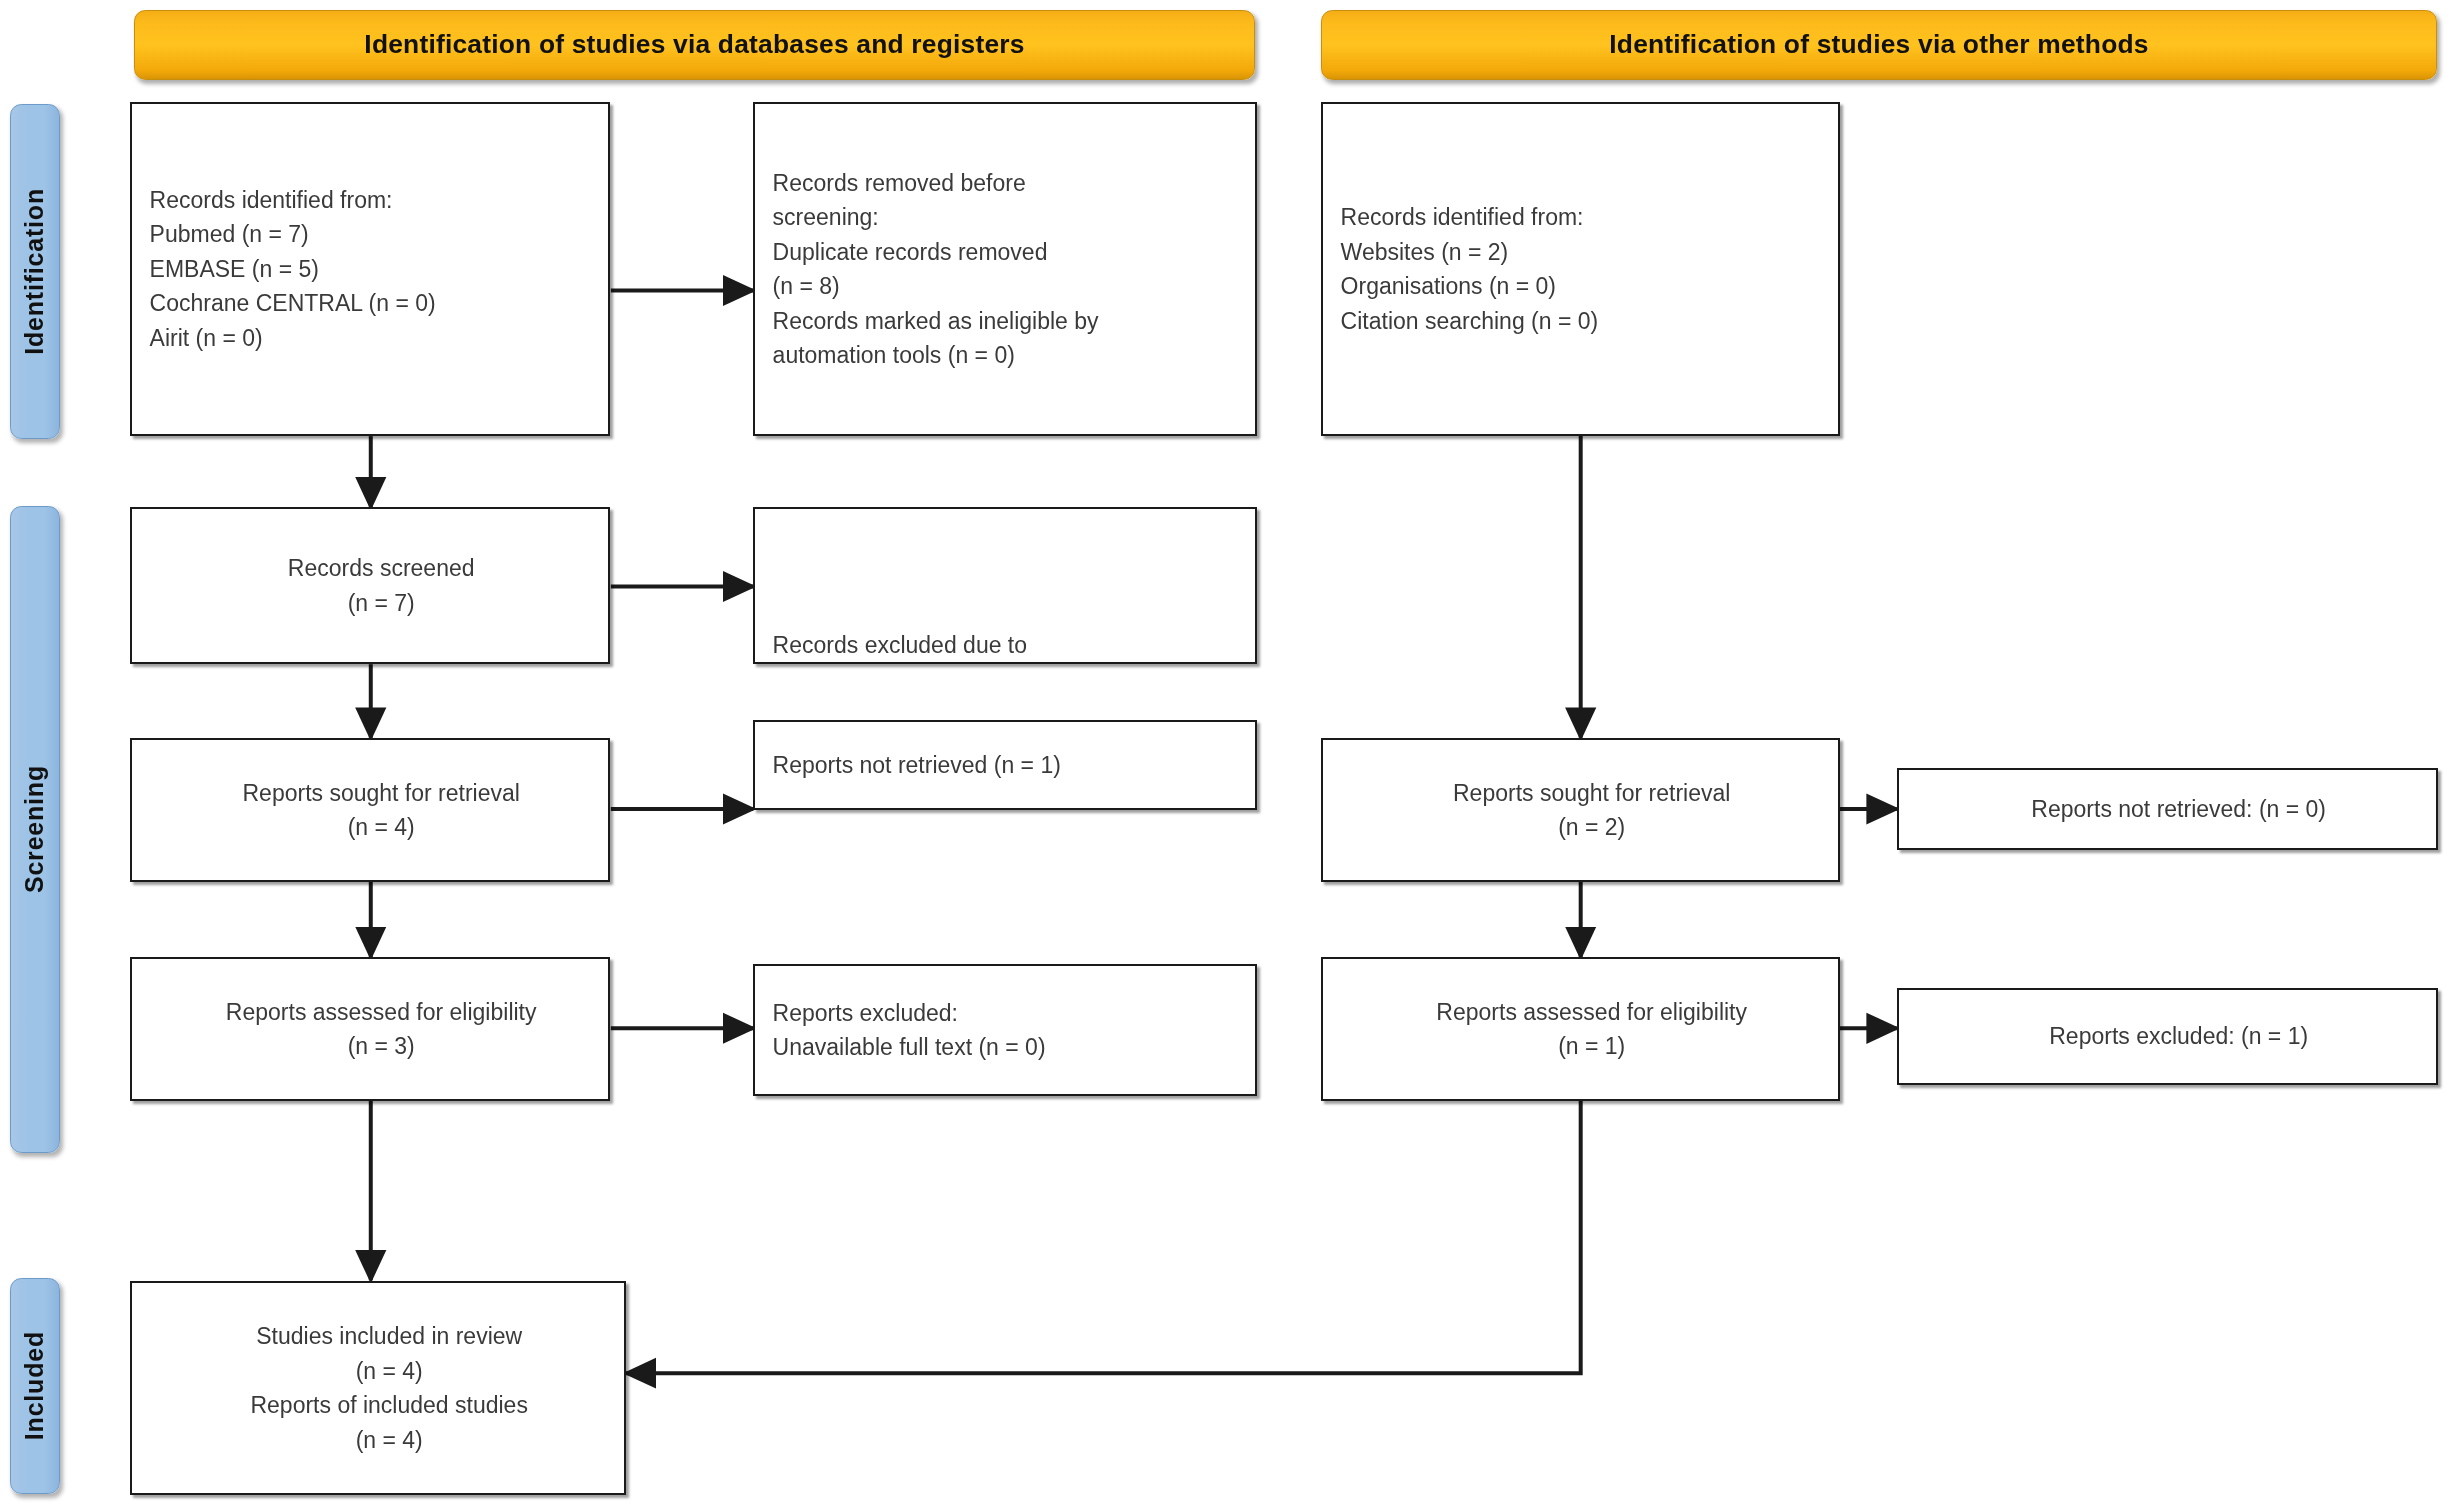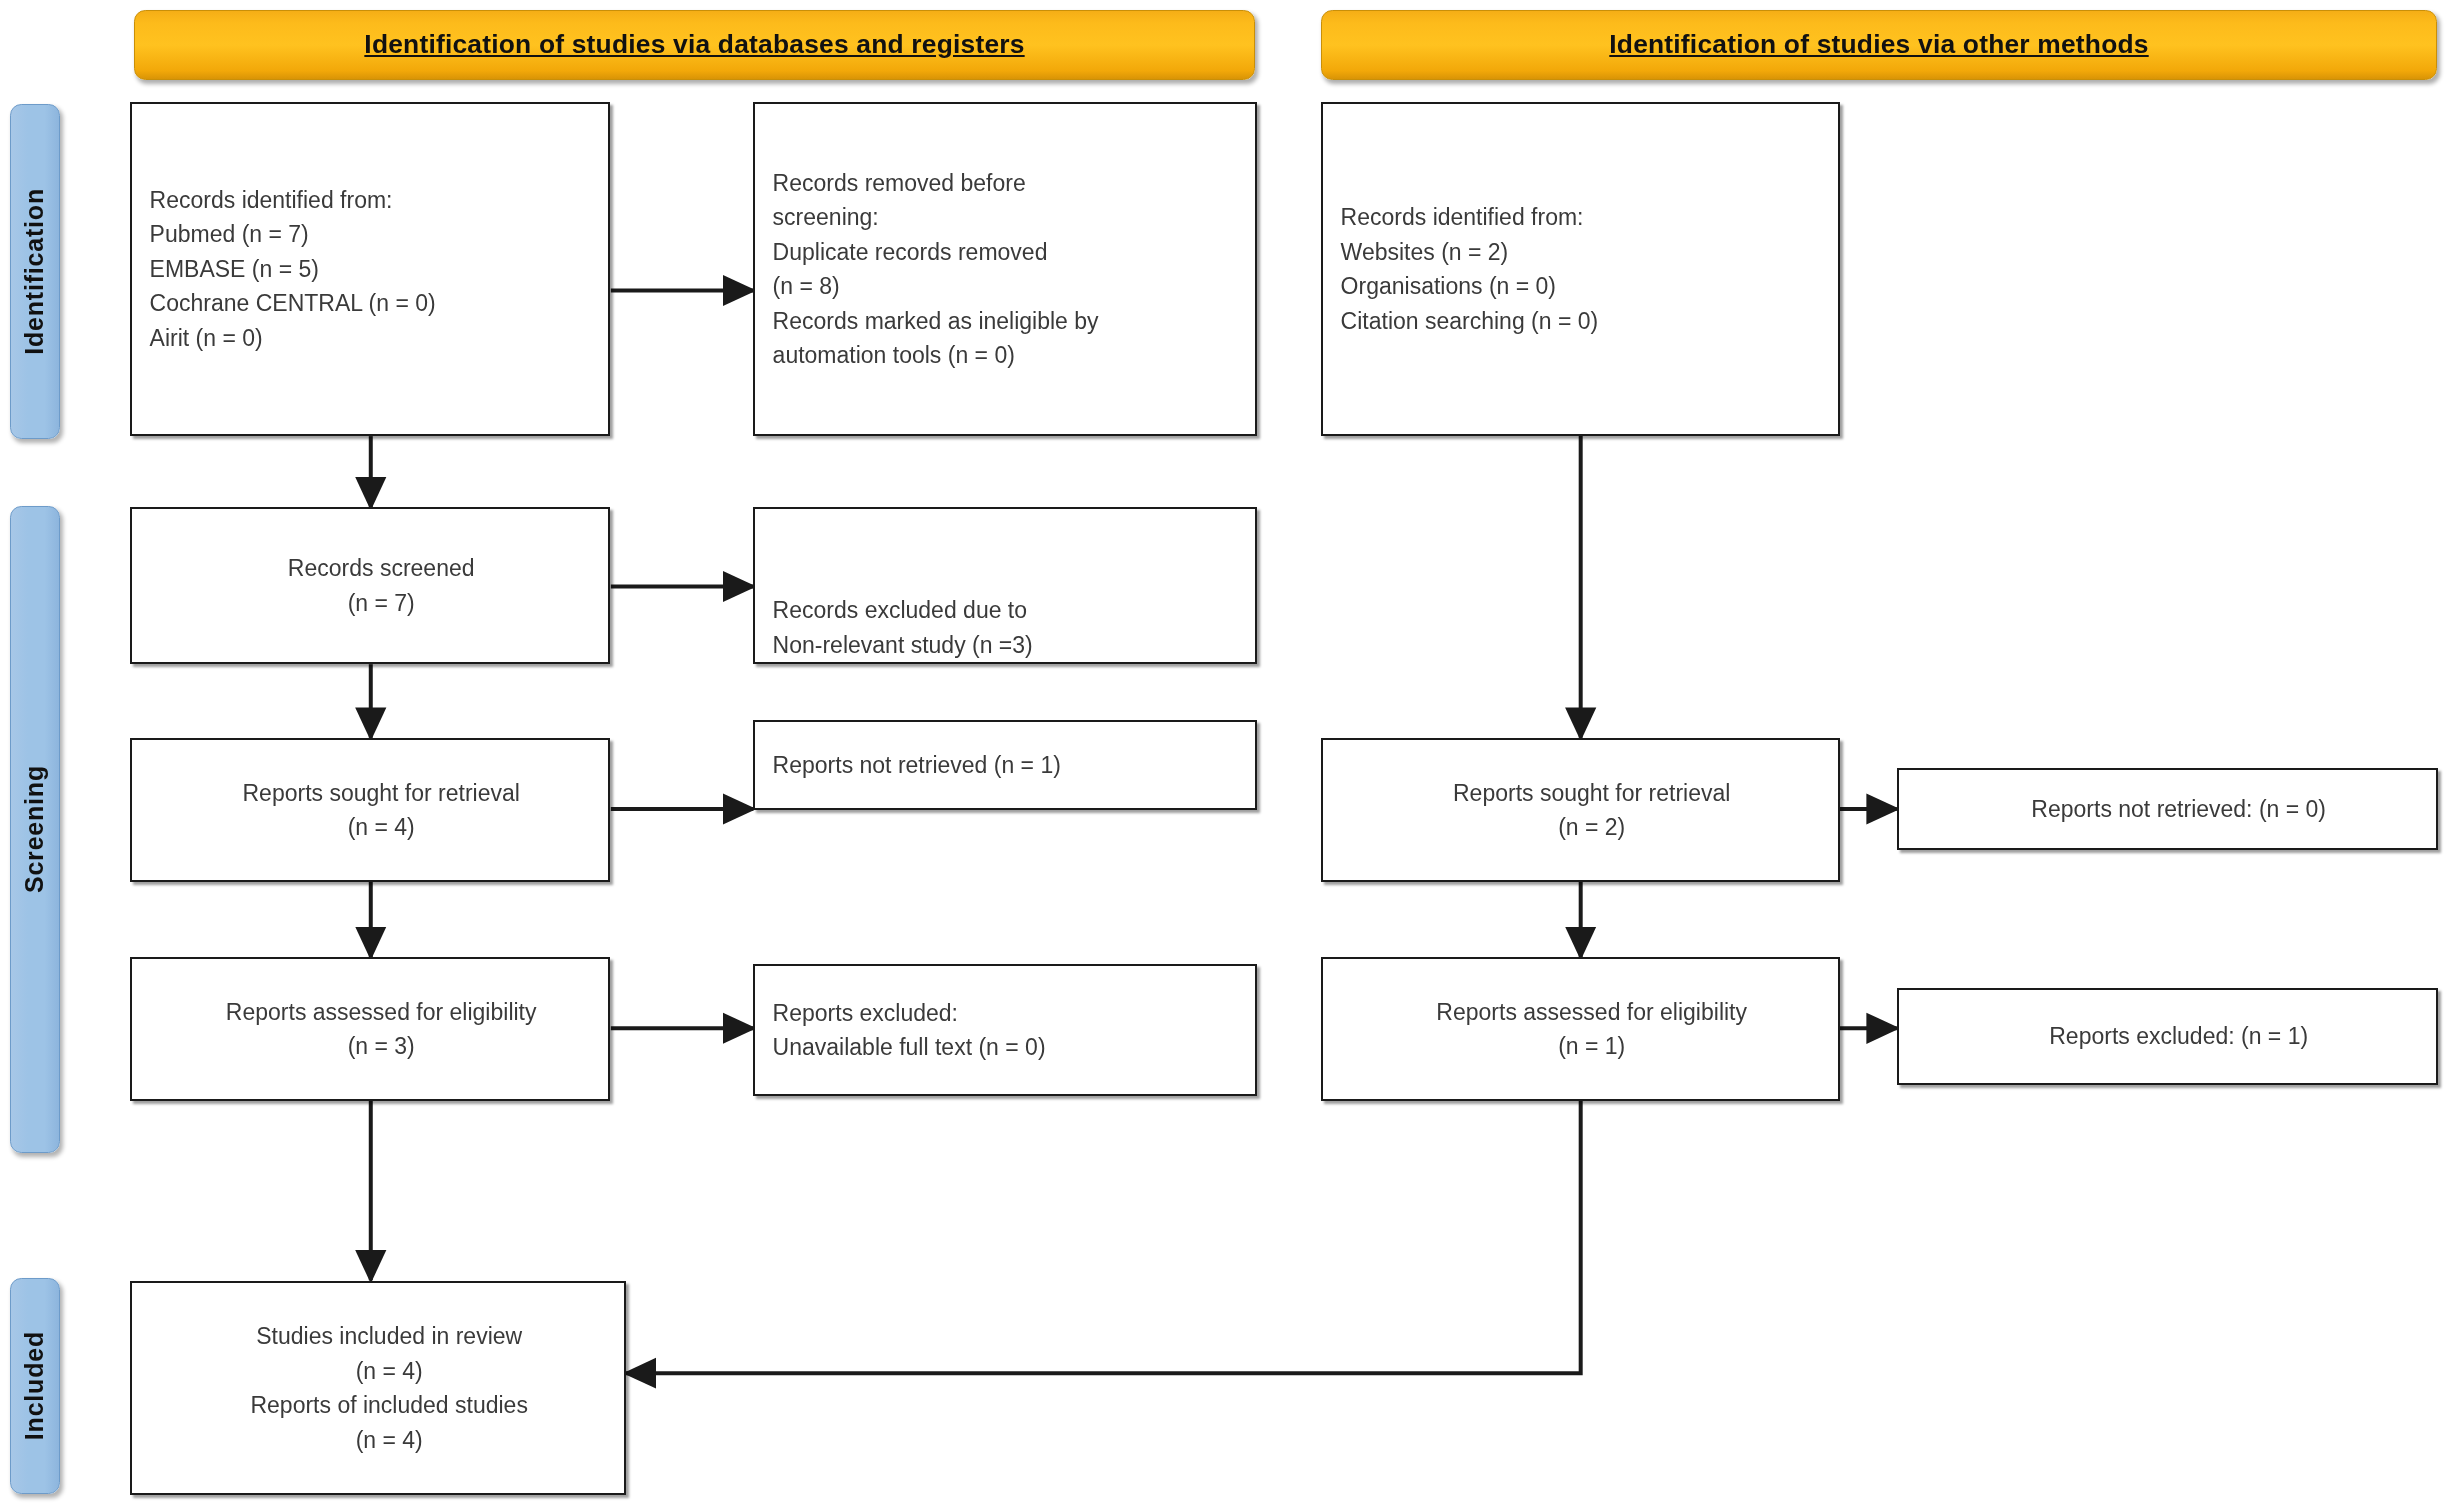--- a/index.html
+++ b/index.html
@@ -34,21 +34,20 @@
     border: 1.6px solid #c98f08;
     box-shadow: 2.4px 3.2px 4px rgba(0,0,0,0.32);
     display: flex;
     align-items: center;
     justify-content: center;
     color: #111111;
     font-weight: bold;
     font-size: 26.4px;
     letter-spacing: 0.2px;
     text-align: center;
-    text-decoration: underline;
   }
 
   
   .phase {
     position: absolute;
     box-sizing: border-box;
     border-radius: 11.2px;
     background: linear-gradient(to right, #a7c7e7 0%, #9dc3e6 35%, #9dc3e6 70%, #8db5dd 100%);
     border: 1.6px solid #6d9bc9;
     box-shadow: 2.4px 3.2px 4px rgba(0,0,0,0.3);
@@ -187,21 +186,20 @@
   <div class="box center-align" style="left:130px; top:507px; width:480px; height:157px;">
     <div class="lines">
       <span class="ln">Records screened</span>
       <span class="ln">(n = 7)</span>
     </div>
   </div>
 
   <div class="box left-align" style="left:753px; top:507px; width:504px; height:157px;justify-content:flex-end;">
     <div class="lines">
       <span class="ln">Records excluded due to</span>
-      <span class="ln">Non-relevant study (n =3)</span>
     </div>
   </div>
 
   <div class="box center-align" style="left:130px; top:738px; width:480px; height:144px;">
     <div class="lines">
       <span class="ln">Reports sought for retrieval</span>
       <span class="ln">(n = 4)</span>
     </div>
   </div>
 

